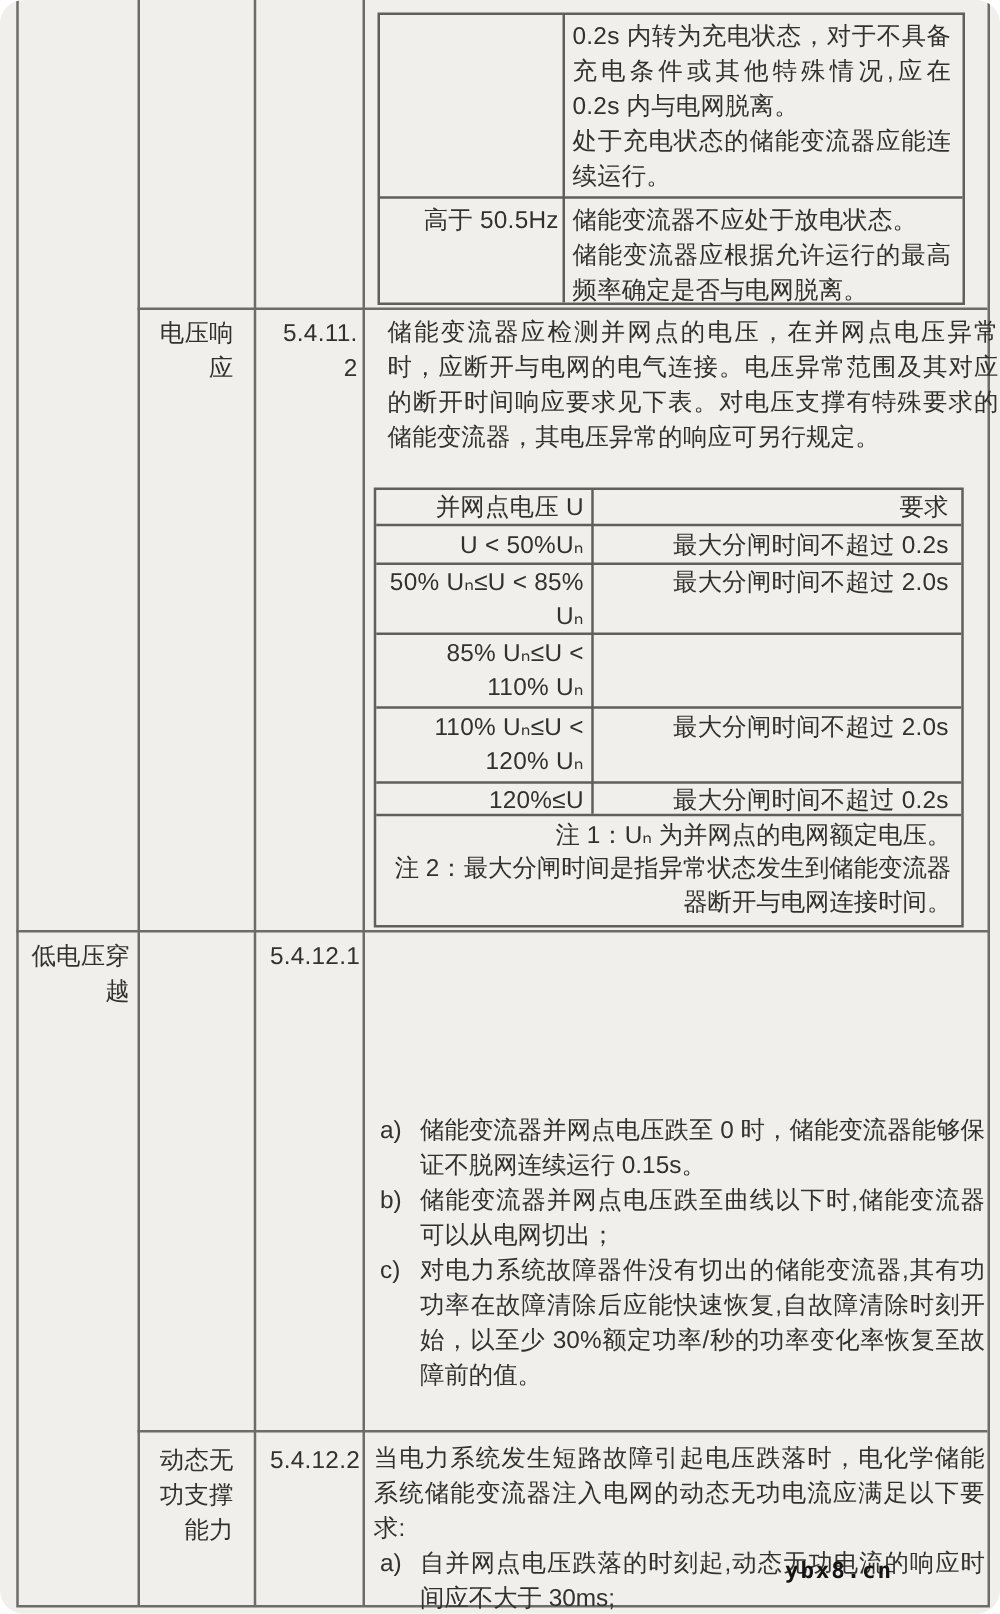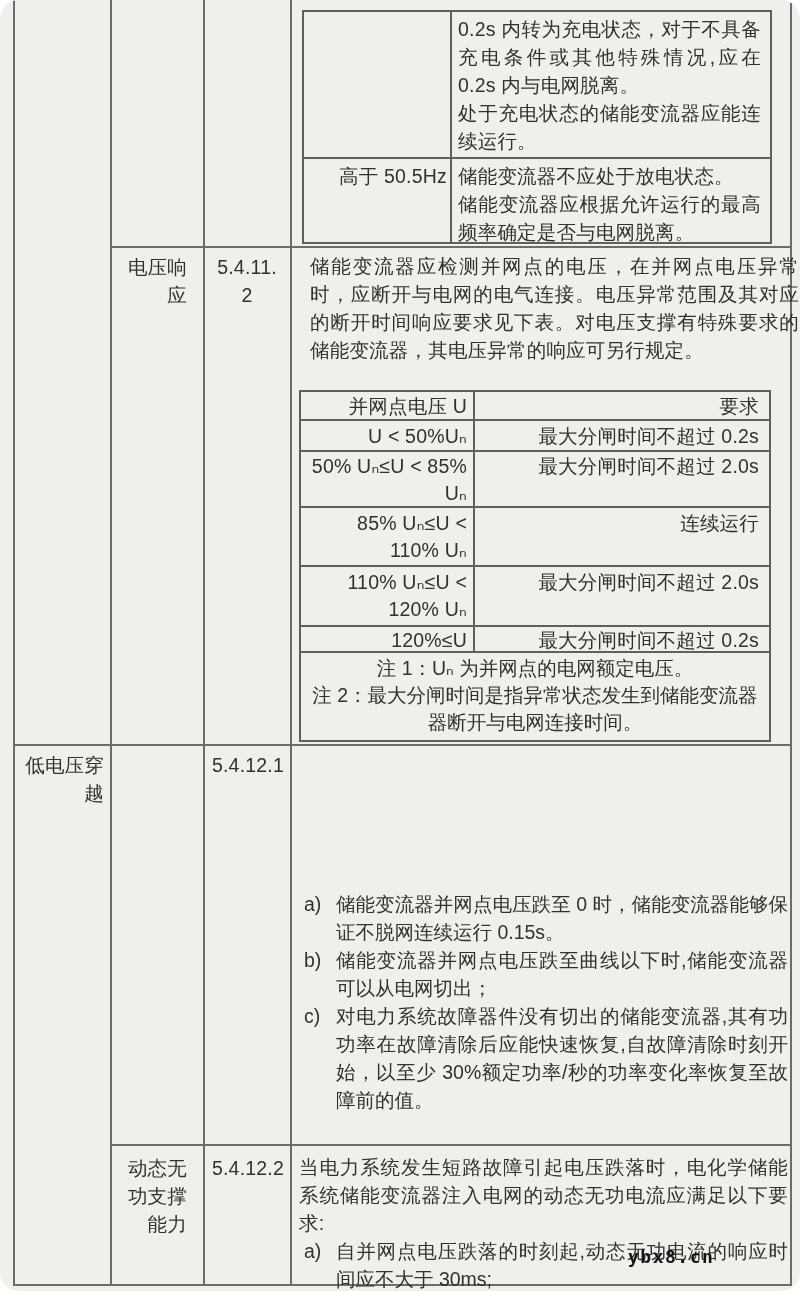--- a/index.html
+++ b/index.html
@@ -17,29 +17,29 @@
   .box{position:absolute;border:2px solid #615f5b;box-sizing:border-box;background:transparent;}
   .t{
     position:absolute;
     font-size:19.5px;
     line-height:28px;
     letter-spacing:0.2px;
     text-align:justify;
   }
   .left{text-align:right;}
   .prelines{white-space:pre-line;}
-  .clause{word-break:break-all;text-align:center;}
+  .clause{word-break:break-all;text-align:right;}
   .ivline{position:absolute;width:2px;background:#615f5b;}
   .ihline{position:absolute;height:2px;background:#615f5b;}
   .items{position:absolute;font-size:19.5px;line-height:28px;}
   .item{display:flex;align-items:flex-start;}
   .item .mk{flex:0 0 34px;padding-left:2px;box-sizing:border-box;}
   .item .tx{flex:1;text-align:justify;}
   .lh26 .item, .lh26{line-height:28px;}
-  .notes{position:absolute;font-size:19.5px;line-height:27px;text-align:center;}
+  .notes{position:absolute;font-size:19.5px;line-height:27px;text-align:right;}
   .watermark{
     position:absolute;
     font-family:"DejaVu Sans Mono","Liberation Mono",monospace;
     font-weight:bold;
     font-size:18px;
     letter-spacing:1.5px;
     color:#141414;
     margin-left:20px;
   }
 </style>
@@ -86,21 +86,20 @@
     <div class="t left" style="left:8px;top:1px;width:158px;line-height:26px">并网点电压 U</div>
     <div class="t left" style="left:182px;top:1px;width:276px;line-height:26px">要求</div>
 
     <div class="t left" style="left:8px;top:31px;width:158px;line-height:27px">U &lt; 50%Uₙ</div>
     <div class="t left" style="left:182px;top:31px;width:276px;line-height:27px">最大分闸时间不超过 0.2s</div>
 
     <div class="t left" style="left:8px;top:61px;width:158px;line-height:27px">50% Uₙ≤U &lt; 85% Uₙ</div>
     <div class="t left" style="left:182px;top:61px;width:276px;line-height:27px">最大分闸时间不超过 2.0s</div>
 
     <div class="t left" style="left:8px;top:118px;width:158px;line-height:27px">85% Uₙ≤U &lt; 110% Uₙ</div>
-    <div class="t left" style="left:182px;top:118px;width:276px;line-height:27px">连续运行</div>
 
     <div class="t left" style="left:8px;top:177px;width:158px;line-height:27px">110% Uₙ≤U &lt; 120% Uₙ</div>
     <div class="t left" style="left:182px;top:177px;width:276px;line-height:27px">最大分闸时间不超过 2.0s</div>
 
     <div class="t left" style="left:8px;top:235px;width:158px;line-height:26px">120%≤U</div>
     <div class="t left" style="left:182px;top:235px;width:276px;line-height:26px">最大分闸时间不超过 0.2s</div>
 
     <div class="notes" style="left:8px;top:263px;width:452px">
       <div>注 1：Uₙ 为并网点的电网额定电压。</div>
       <div>注 2：最大分闸时间是指异常状态发生到储能变流器器断开与电网连接时间。</div>

